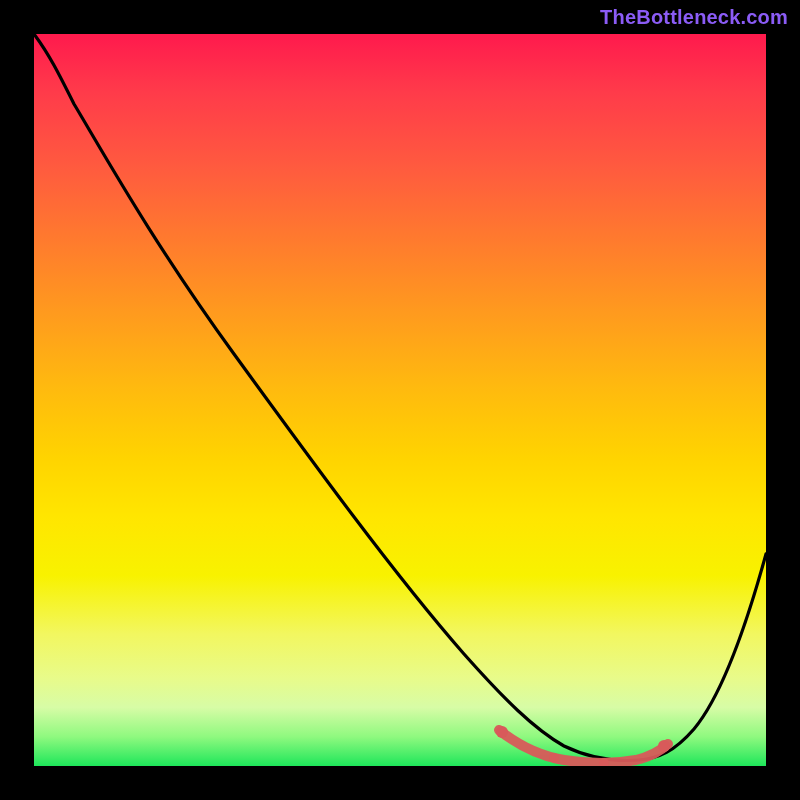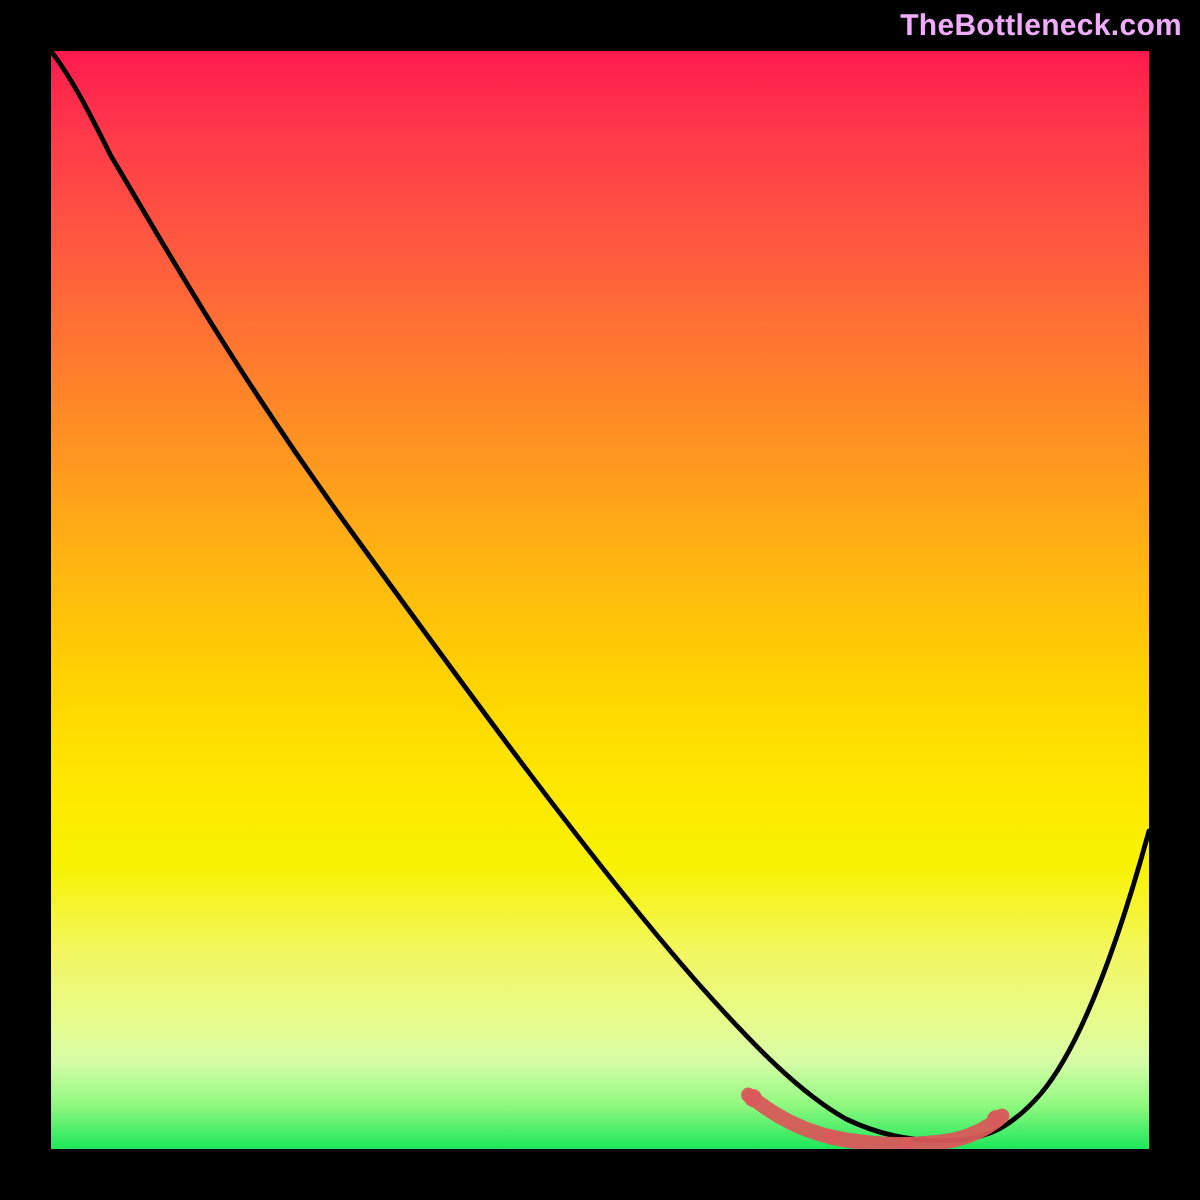--- a/index.html
+++ b/index.html
@@ -39,21 +39,21 @@
       #1ee65a 100%
     );
   }
   .watermark {
     position: absolute;
     top: 6px;
     right: 12px;
     font-family: Arial, Helvetica, sans-serif;
     font-size: 20px;
     font-weight: 600;
-    color: #f0abfc;
+    color: #8b5cf6;
     letter-spacing: 0.2px;
     z-index: 5;
   }
   svg.curve {
     position: absolute;
     left: 0;
     top: 0;
     width: 732px;
     height: 732px;
     z-index: 3;

